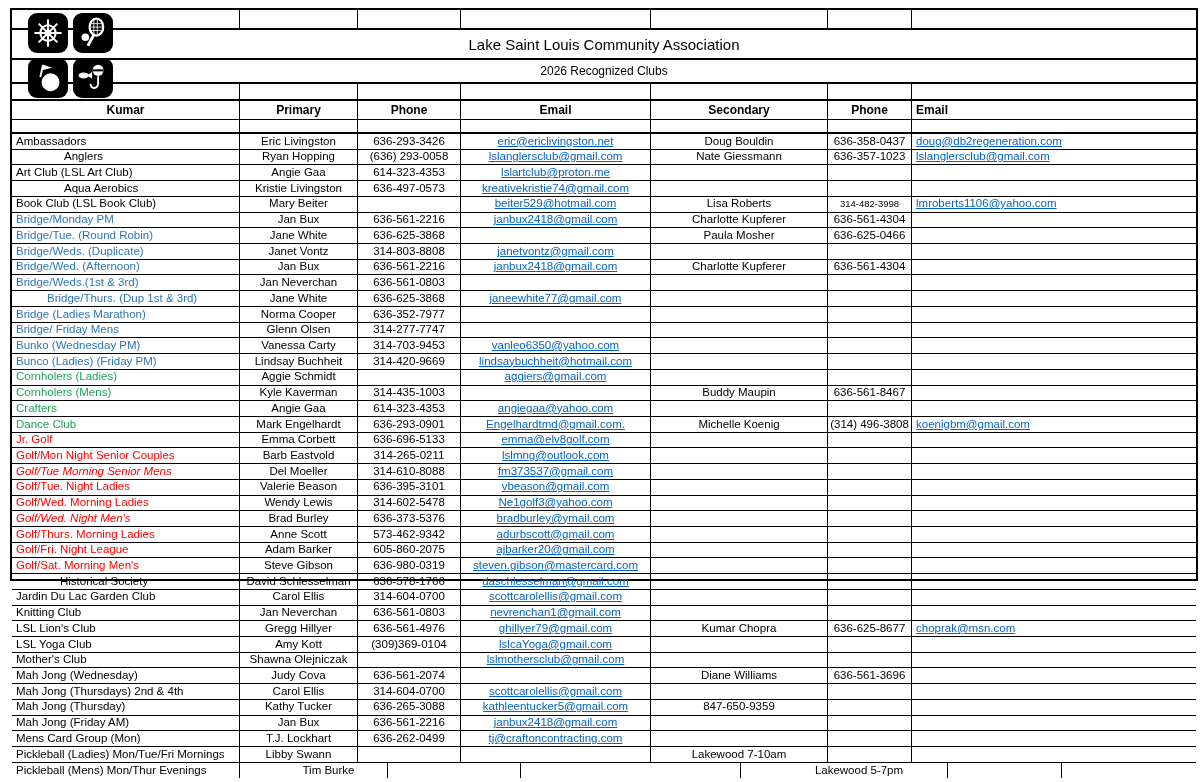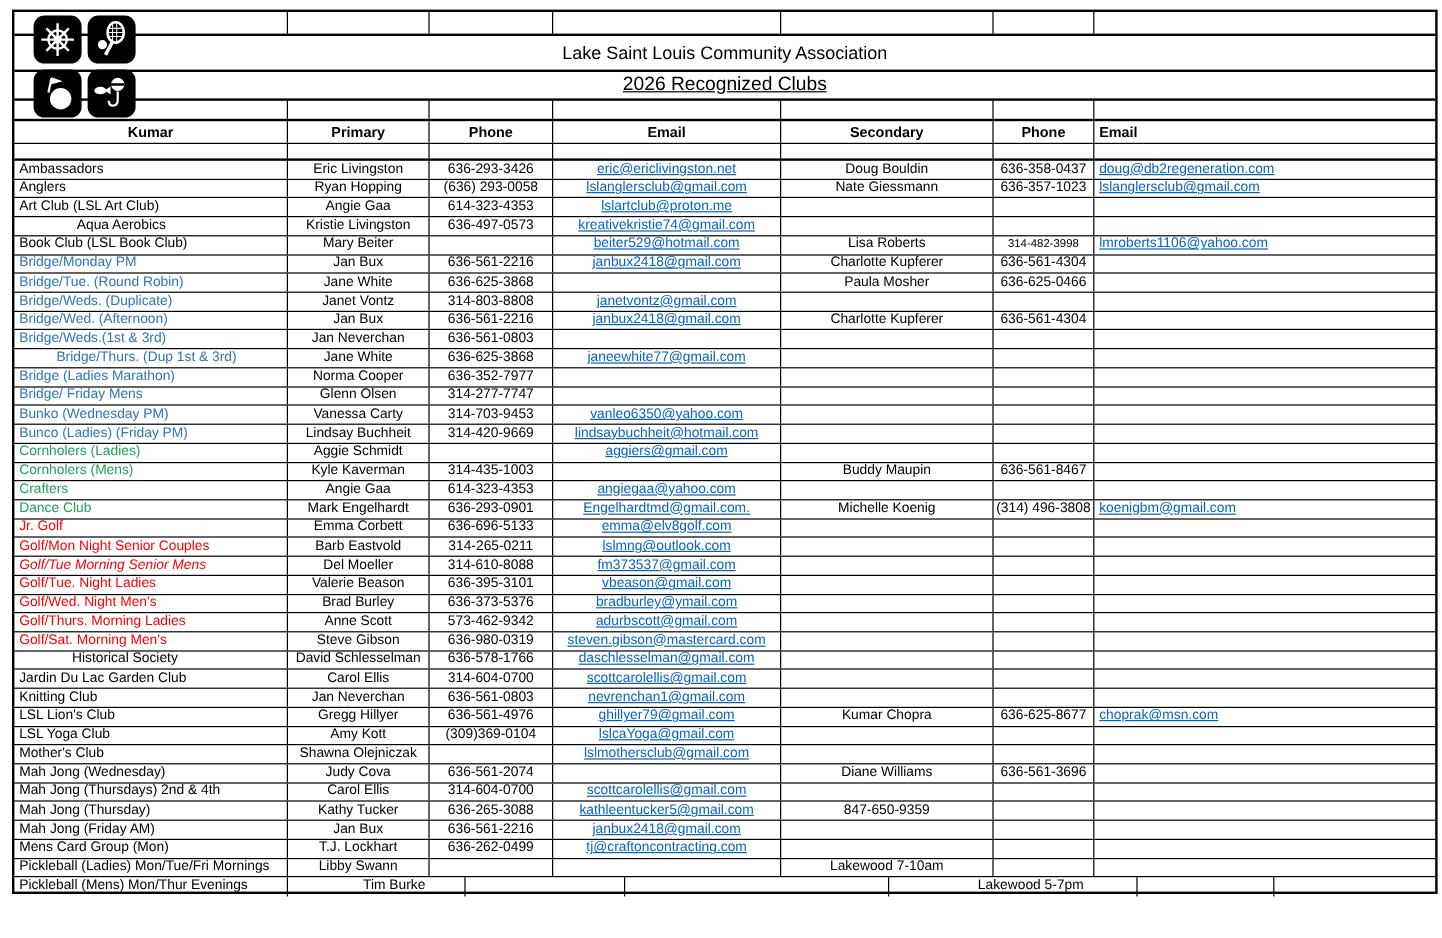--- a/index.html
+++ b/index.html
@@ -1,24 +1,24 @@
 <!DOCTYPE html>
 <html><head>
 <meta charset="utf-8">
 <style>
   html,body{margin:0;padding:0;background:#fff;}
   body{width:1202px;height:782px;position:relative;font-family:"Liberation Sans",sans-serif;color:#000;}
-  .sheet{position:absolute;left:10px;top:8px;width:1188px;height:737px;border:2px solid #000;box-sizing:border-box;background:#fff;}
+  .sheet{position:absolute;left:10px;top:8px;width:1188px;height:573px;border:2px solid #000;box-sizing:border-box;background:#fff;}
   .grid-row{display:grid;grid-template-columns:228px 118px 103px 190px 177px 84px 1fr;box-sizing:border-box;}
   .cell{border-right:1px solid #000;box-sizing:border-box;overflow:hidden;white-space:nowrap;display:flex;align-items:center;justify-content:center;font-size:11.5px;line-height:1;}
   .cell:last-child{border-right:none;}
   .cell.left{justify-content:flex-start;padding-left:4px;}
   .row-a{height:20px;border-bottom:2px solid #000;}
   .row-title{height:28px;border-bottom:2px solid #000;display:flex;align-items:center;justify-content:center;font-size:15px;}
-  .row-subtitle{height:22px;border-bottom:2px solid #000;display:flex;align-items:center;justify-content:center;font-size:16px;text-decoration:underline;}
+  .row-subtitle{height:22px;border-bottom:2px solid #000;display:flex;align-items:center;justify-content:center;font-size:12px;}
   .row-d{height:17px;border-bottom:2px solid #000;}
   .row-head{height:19px;border-bottom:1px solid #000;}
   .row-head .cell{font-weight:bold;font-size:12px;}
   .row-empty{height:14px;border-bottom:2px solid #000;}
   .data-row{height:15.73px;border-bottom:1px solid #000;}
   .data-row:last-child{border-bottom:none;gap:30px;}
   a.email{color:#0563C1;text-decoration:underline;cursor:pointer;}
   .icons{position:absolute;left:28px;top:13px;display:grid;grid-template-columns:40px 40px;grid-gap:5px;z-index:5;}
   .icon{width:40px;height:40px;background:#000;border-radius:9px;display:flex;align-items:center;justify-content:center;}
 </style>
@@ -72,21 +72,21 @@
         <div class="cell">
           <a class="email">eric@ericlivingston.net</a>
         </div>
         <div class="cell">Doug Bouldin</div>
         <div class="cell">636-358-0437</div>
         <div class="cell left">
           <a class="email">doug@db2regeneration.com</a>
         </div>
       </div>
       <div class="grid-row data-row">
-        <div class="cell left" style="color: rgb(0, 0, 0);">Anglers</div>
+        <div class="cell left" style="color: rgb(0, 0, 0); margin-left: 48px;">Anglers</div>
         <div class="cell">Ryan Hopping</div>
         <div class="cell">(636) 293-0058</div>
         <div class="cell">
           <a class="email">lslanglersclub@gmail.com</a>
         </div>
         <div class="cell">Nate Giessmann</div>
         <div class="cell">636-357-1023</div>
         <div class="cell left">
           <a class="email">lslanglersclub@gmail.com</a>
         </div>
@@ -310,36 +310,58 @@
         <div class="cell">Valerie Beason</div>
         <div class="cell">636-395-3101</div>
         <div class="cell">
           <a class="email">vbeason@gmail.com</a>
         </div>
         <div class="cell"></div>
         <div class="cell"></div>
         <div class="cell left"></div>
       </div>
       <div class="grid-row data-row">
-        <div class="cell left" style="color: rgb(255, 0, 0);">Golf/Wed. Night Men's</div>
+        <div class="cell left" style="color: rgb(255, 0, 0);">Golf/Wed. Morning Ladies</div>
+        <div class="cell">Wendy Lewis</div>
+        <div class="cell">314-602-5478</div>
+        <div class="cell">
+          <a class="email">Ne1golf3@yahoo.com</a>
+        </div>
+        <div class="cell"></div>
+        <div class="cell"></div>
+        <div class="cell left"></div>
+      </div>
+      <div class="grid-row data-row">
+        <div class="cell left" style="color: rgb(255, 0, 0); font-style: italic;">Golf/Wed. Night Men's</div>
         <div class="cell">Brad Burley</div>
         <div class="cell">636-373-5376</div>
         <div class="cell">
           <a class="email">bradburley@ymail.com</a>
         </div>
         <div class="cell"></div>
         <div class="cell"></div>
         <div class="cell left"></div>
       </div>
       <div class="grid-row data-row">
         <div class="cell left" style="color: rgb(255, 0, 0);">Golf/Thurs. Morning Ladies</div>
         <div class="cell">Anne Scott</div>
         <div class="cell">573-462-9342</div>
         <div class="cell">
           <a class="email">adurbscott@gmail.com</a>
+        </div>
+        <div class="cell"></div>
+        <div class="cell"></div>
+        <div class="cell left"></div>
+      </div>
+      <div class="grid-row data-row">
+        <div class="cell left" style="color: rgb(255, 0, 0);">Golf/Fri. Night League</div>
+        <div class="cell">Adam Barker</div>
+        <div class="cell">605-860-2075</div>
+        <div class="cell">
+          <a class="email">ajbarker20@gmail.com</a>
         </div>
         <div class="cell"></div>
         <div class="cell"></div>
         <div class="cell left"></div>
       </div>
       <div class="grid-row data-row">
         <div class="cell left" style="color: rgb(255, 0, 0);">Golf/Sat. Morning Men's</div>
         <div class="cell">Steve Gibson</div>
         <div class="cell">636-980-0319</div>
         <div class="cell">

